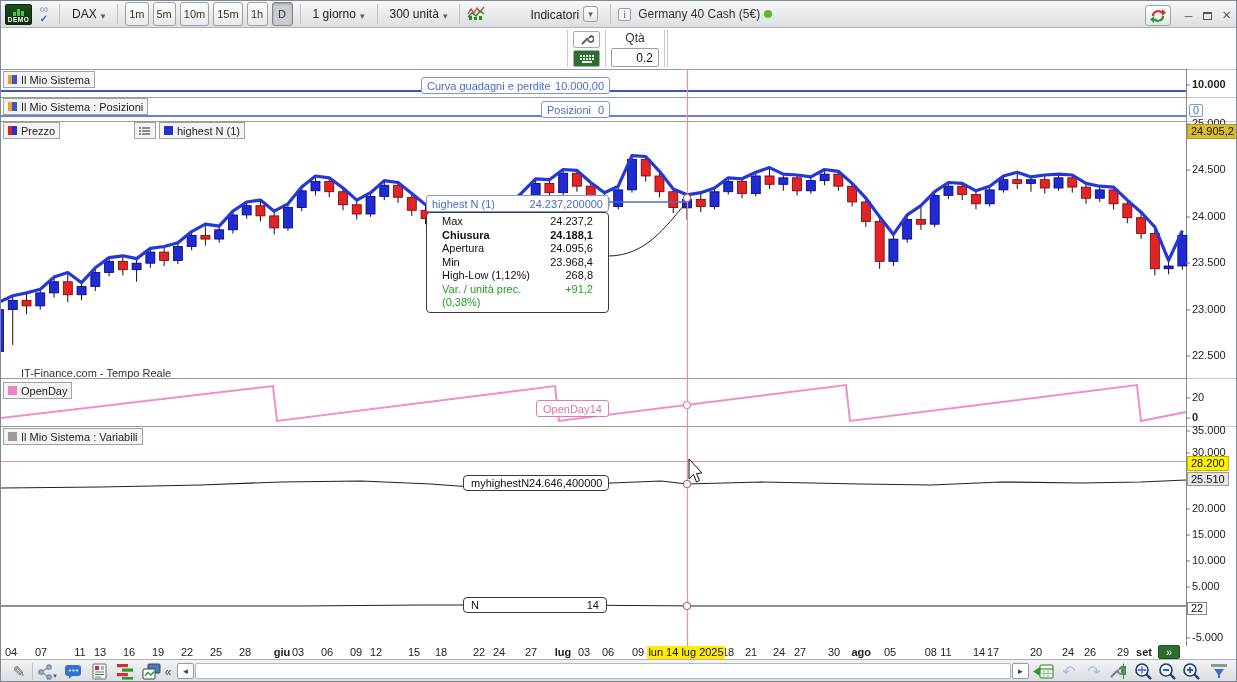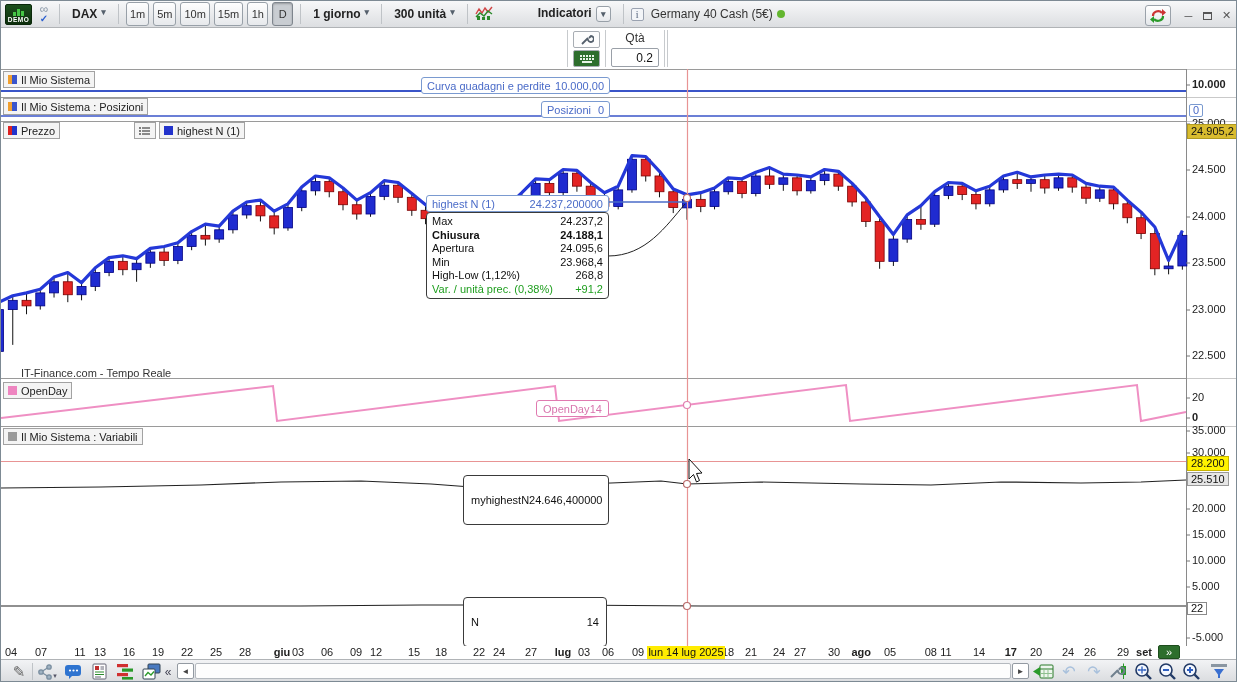--- a/index.html
+++ b/index.html
@@ -11,21 +11,21 @@
   .titlebar{position:absolute;left:0;top:0;width:1237px;height:27px;
     background:linear-gradient(#f7f8f9,#dcdee1);border-bottom:1px solid #b0b3b6;
     display:flex;align-items:center;gap:4px;padding:0 4px;font-size:12px;color:#222;}
   .tb-sep{width:1px;height:20px;background:#bfc3c7;margin:0 3px;}
   .logo{width:27px;height:21px;background:linear-gradient(#1c4f1c,#0d2e0d);border:1px solid #0a280a;border-radius:2px;
     display:flex;flex-direction:column;align-items:center;justify-content:flex-end;padding:1px;}
   .logo .bars{display:flex;gap:1px;align-items:flex-end;height:8px;}
   .logo .bars i{display:block;width:3px;background:#45c545;}
   .logo span{font-size:6.5px;font-weight:bold;color:#fff;letter-spacing:.5px;line-height:7px;}
   .stackicons{display:flex;flex-direction:column;align-items:center;line-height:10px;width:16px;}
-  .dd-btn{display:flex;align-items:flex-start;gap:4px;padding:2px 5px;font-weight:bold;color:#222;cursor:default;}
+  .dd-btn{display:flex;align-items:flex-end;gap:4px;padding:2px 5px;font-weight:normal;color:#222;cursor:default;}
   .caret{font-size:9px;color:#55606c;}
   .tf-btn{min-width:21px;height:24px;padding:0 3px;border:1px solid #98a0a8;border-radius:3px;
     background:linear-gradient(#fefefe,#e7e9ec);font-size:11px;color:#333;display:flex;align-items:center;justify-content:center;}
   .tf-btn.active{background:#c9cdd2;border-color:#7e858d;box-shadow:inset 0 1px 2px rgba(0,0,0,.25);}
   .info-ic{width:13px;height:13px;border:1px solid #9aa2b0;border-radius:2px;background:#f3f5f8;color:#51607a;
     font-size:10px;font-family:"Liberation Serif",serif;display:flex;align-items:center;justify-content:center;}
   .live-dot{width:8px;height:8px;border-radius:50%;background:#63b62f;display:inline-block;}
   .winbtns{position:absolute;right:4px;top:4px;display:flex;gap:4px;align-items:center;}
   .winbtn{width:15px;height:14px;display:flex;align-items:center;justify-content:center;color:#555;font-size:11px;}
   .refresh-btn{width:26px;height:21px;border:1px solid #9aa2aa;border-radius:3px;background:linear-gradient(#fff,#e4e7ea);
@@ -44,22 +44,22 @@
     gap:4px;padding:0 4px;font-size:11px;color:#222;white-space:nowrap;}
   .sw{width:9px;height:9px;display:inline-block;}
   .sw-half{background:linear-gradient(90deg,#f0a030 0 50%,#3a55cc 50% 100%);}
   .sw-prezzo{background:linear-gradient(90deg,#dd2222 0 50%,#2233cc 50% 100%);}
   .sw-blue{background:#2233cc;} .sw-pink{background:#ee85c0;} .sw-gray{background:#9a9a9a;}
   .blue-box{position:absolute;height:17px;background:#fff;border:1px solid #7a9ad0;border-radius:3px;color:#4a6bc8;
     font-size:11px;display:flex;align-items:center;justify-content:space-between;padding:0 5px;white-space:nowrap;}
   .pink-box{position:absolute;height:17px;background:#fff;border:1px solid #e07ab0;border-radius:3px;color:#d875ad;
     font-size:11px;display:flex;align-items:center;justify-content:space-between;padding:0 6px;white-space:nowrap;}
   .black-box{position:absolute;background:#fff;border:1px solid #3a3a3a;border-radius:4px;color:#111;
-    font-size:11px;display:flex;align-items:center;justify-content:space-between;padding:18px 7px;white-space:nowrap;}
-  .tooltip-body{position:absolute;background:#fff;border:1px solid #3a3a3a;border-radius:4px;padding:2px 5px;font-size:11px;color:#111;}
+    font-size:11px;display:flex;align-items:center;justify-content:space-between;padding:1px 7px;white-space:nowrap;}
+  .tooltip-body{position:absolute;background:#fff;border:1px solid #3a3a3a;border-radius:4px;padding:2px 15px;font-size:11px;color:#111;}
   .tt-row{display:flex;justify-content:space-between;gap:14px;line-height:13.5px;}
   .tt-bold{font-weight:bold;}
   .tt-green{color:#1e9e1e;}
   .watermark{position:absolute;font-size:11px;color:#333;}
   .axis-marker{position:absolute;left:1186px;font-size:11px;color:#111;padding:0 3px;line-height:14px;white-space:nowrap;}
   .date-row{position:absolute;left:0;top:645px;width:1237px;height:13px;background:#fff;font-size:11px;color:#222;}
   .date-hl{position:absolute;background:#ffec00;color:#111;font-size:11px;line-height:13px;text-align:center;}
   .next-btn{position:absolute;background:#2d6e2d;border:1px solid #1d4d1d;border-radius:2px;color:#fff;
     font-size:11px;line-height:12px;text-align:center;}
   
@@ -504,21 +504,21 @@
   <div class="axis-marker" style="top:455px;background:#fff200;border:1px solid #c8b400;line-height:13px;">28.200</div>
   <div class="axis-marker" style="top:471px;background:#e6e6e6;border:1px solid #9a9a9a;line-height:12px;">25.510</div>
   <div class="axis-marker" style="top:601px;background:#fff;border:1px solid #8a8a8a;line-height:11px;">22</div>
 
   <div class="date-row" id="date-row">
       <div style="position: absolute; left: 1128px; top: 0px; width: 30px; text-align: center; line-height: 13px; font-weight: bold;">set</div>
       <div style="position: absolute; left: 1107px; top: 0px; width: 30px; text-align: center; line-height: 13px;">29</div>
       <div style="position: absolute; left: 1074px; top: 0px; width: 30px; text-align: center; line-height: 13px;">26</div>
       <div style="position: absolute; left: 1052px; top: 0px; width: 30px; text-align: center; line-height: 13px;">24</div>
       <div style="position: absolute; left: 1020px; top: 0px; width: 30px; text-align: center; line-height: 13px;">20</div>
-      <div style="position: absolute; left: 986px; top: 0px; width: 30px; text-align: right; line-height: 13px; font-weight: bold;">17</div>
+      <div style="position: absolute; left: 986px; top: 0px; width: 30px; text-align: left; line-height: 13px;">17</div>
       <div style="position: absolute; left: 963px; top: 0px; width: 30px; text-align: center; line-height: 13px;">14</div>
       <div style="position: absolute; left: 930px; top: 0px; width: 30px; text-align: center; line-height: 13px;">11</div>
       <div style="position: absolute; left: 906px; top: 0px; width: 30px; text-align: right; line-height: 13px;">08</div>
       <div style="position: absolute; left: 874px; top: 0px; width: 30px; text-align: center; line-height: 13px;">05</div>
       <div style="position: absolute; left: 840px; top: 0px; width: 30px; text-align: right; line-height: 13px; font-weight: bold;">ago</div>
       <div style="position: absolute; left: 818px; top: 0px; width: 30px; text-align: center; line-height: 13px;">30</div>
       <div style="position: absolute; left: 784px; top: 0px; width: 30px; text-align: center; line-height: 13px;">27</div>
       <div style="position: absolute; left: 763px; top: 0px; width: 30px; text-align: center; line-height: 13px;">24</div>
       <div style="position: absolute; left: 735px; top: 0px; width: 30px; text-align: center; line-height: 13px;">21</div>
       <div style="position: absolute; left: 712px; top: 0px; width: 30px; text-align: center; line-height: 13px;">18</div>

